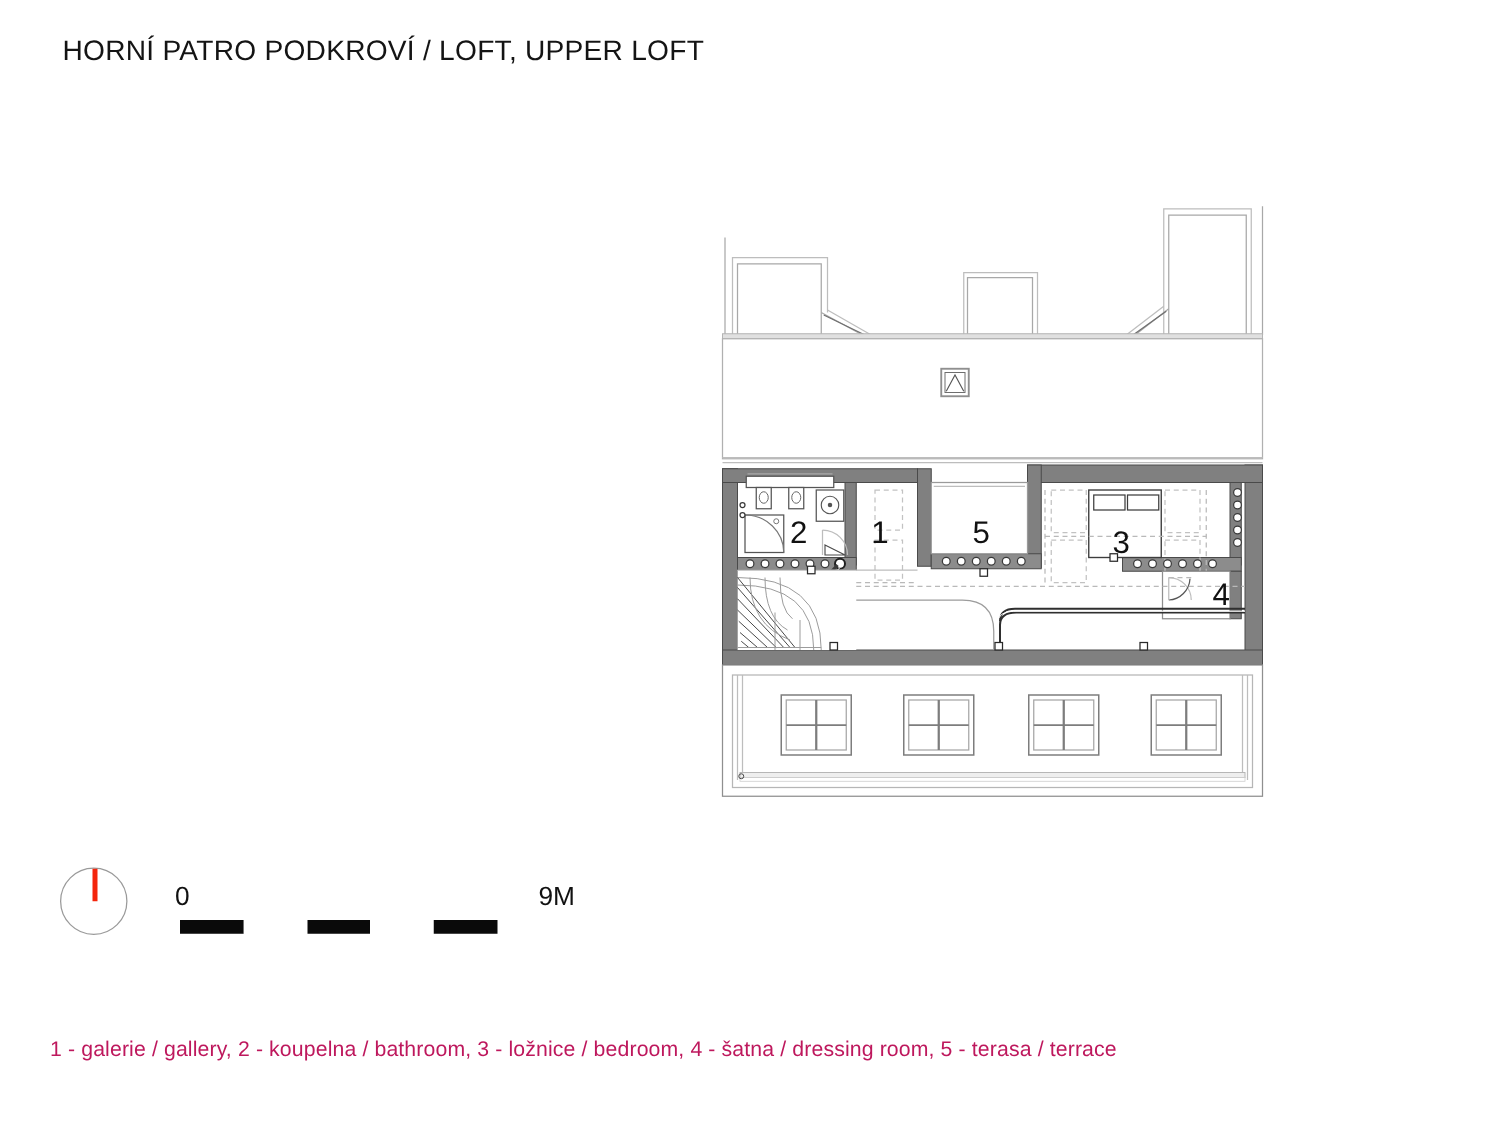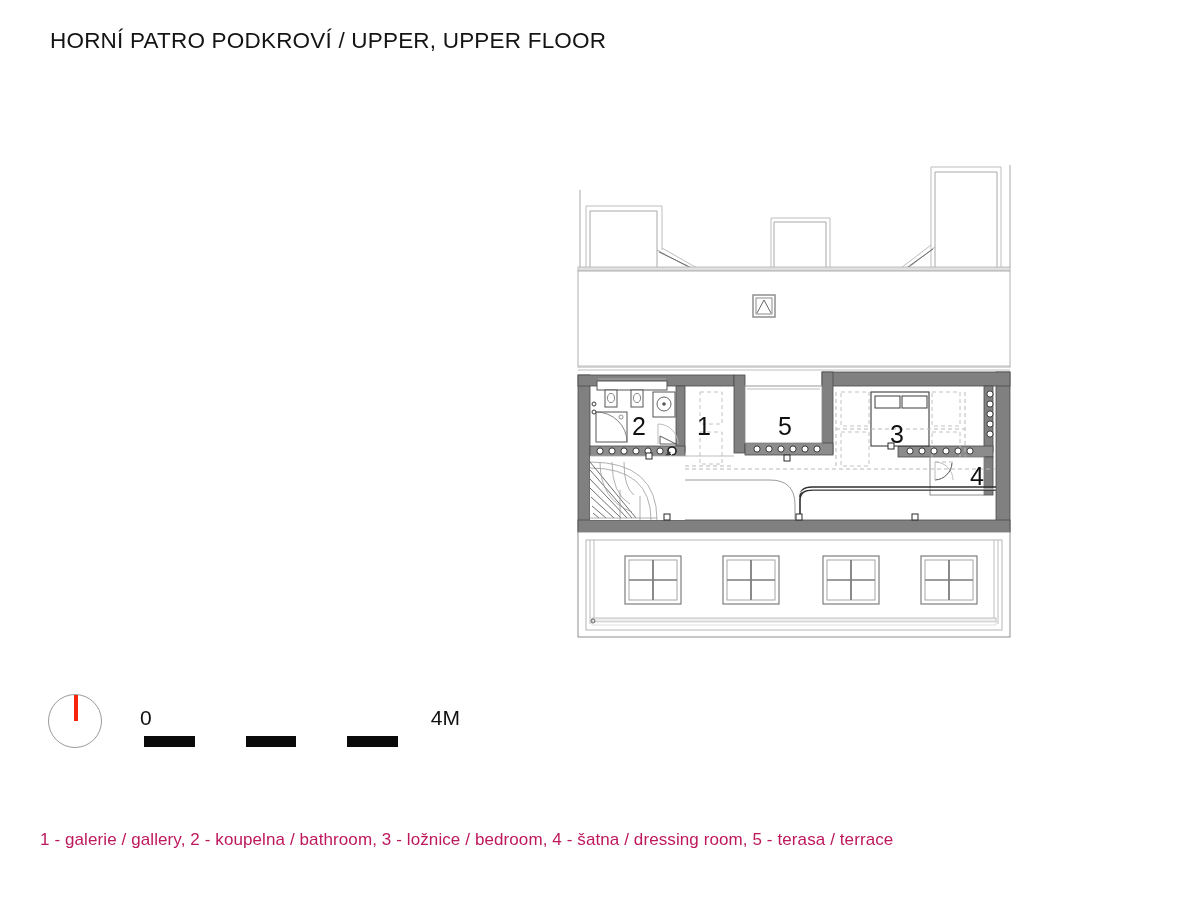--- a/index.html
+++ b/index.html
@@ -126,21 +126,21 @@
     top: 830px;
     font-size: 17px;
     color: #be185d;
     white-space: nowrap;
     letter-spacing: 0.1px;
   }
 </style>
 </head>
 <body>
 
-<div id="plan-title">HORNÍ PATRO PODKROVÍ / UPPER, UPPER FLOOR</div>
+<div id="plan-title">HORNÍ PATRO PODKROVÍ / LOFT, UPPER LOFT</div>
 
 <svg id="floorplan-drawing" viewBox="0 0 1200 900" xmlns="http://www.w3.org/2000/svg">
 
   <defs>
 
     <style>
       .hair   { fill:none; stroke:#a8a8a8; stroke-width:1; }
       .hair2  { fill:none; stroke:#bdbdbd; stroke-width:1; }
       .dark   { fill:none; stroke:#333333; stroke-width:1; }
       .wall   { fill:#808080; stroke:#4a4a4a; stroke-width:0.8; }
@@ -434,21 +434,21 @@
 <div class="room-label" id="room-label-4">4</div>
 <div class="room-label" id="room-label-5">5</div>
 
 <div id="compass-rose">
   <div id="compass-circle"></div>
   <div id="compass-needle"></div>
 </div>
 
 <div id="scale-bar-group">
   <div id="scale-label-zero">0</div>
-  <div id="scale-label-max">4M</div>
+  <div id="scale-label-max">9M</div>
   <div id="scale-bar-track">
     <div class="scale-seg dark"></div>
     <div class="scale-seg light"></div>
     <div class="scale-seg dark"></div>
     <div class="scale-seg light"></div>
     <div class="scale-seg dark"></div>
   </div>
 </div>
 
 <div id="plan-legend">1 - galerie / gallery, 2 - koupelna / bathroom, 3 - ložnice / bedroom, 4 - šatna / dressing room, 5 - terasa / terrace</div>

